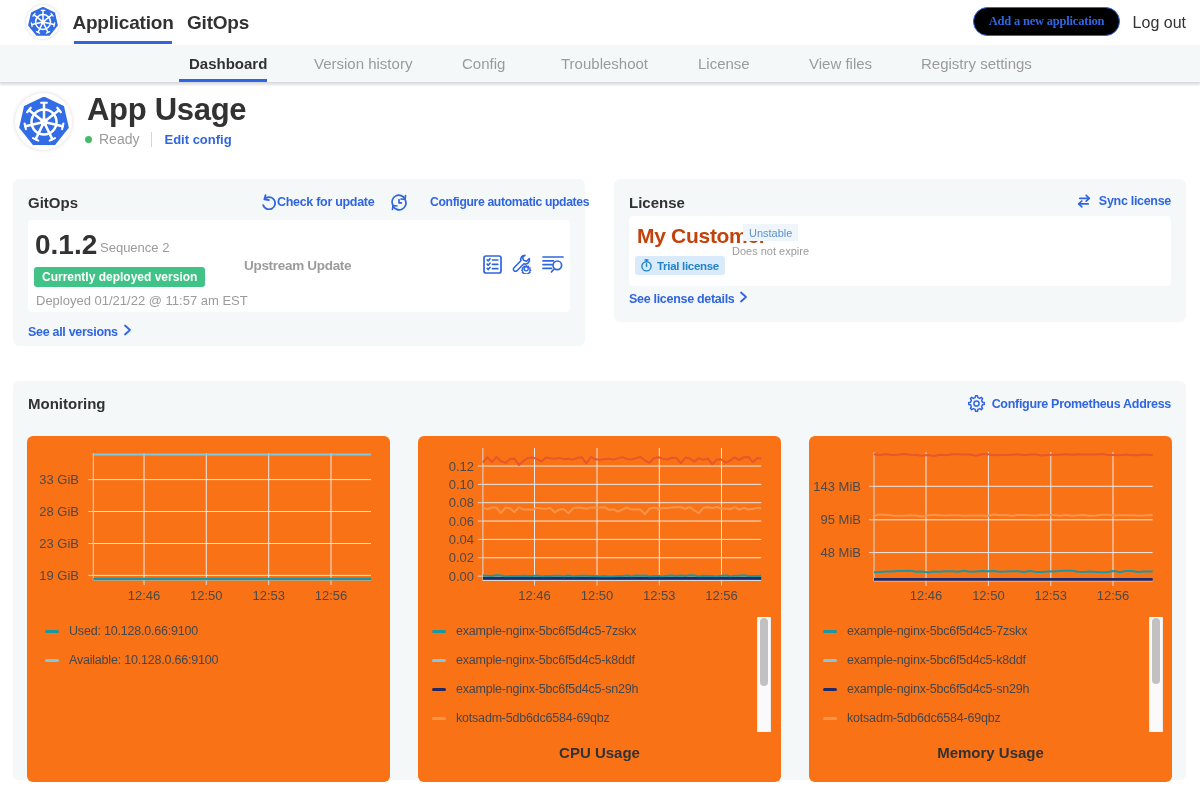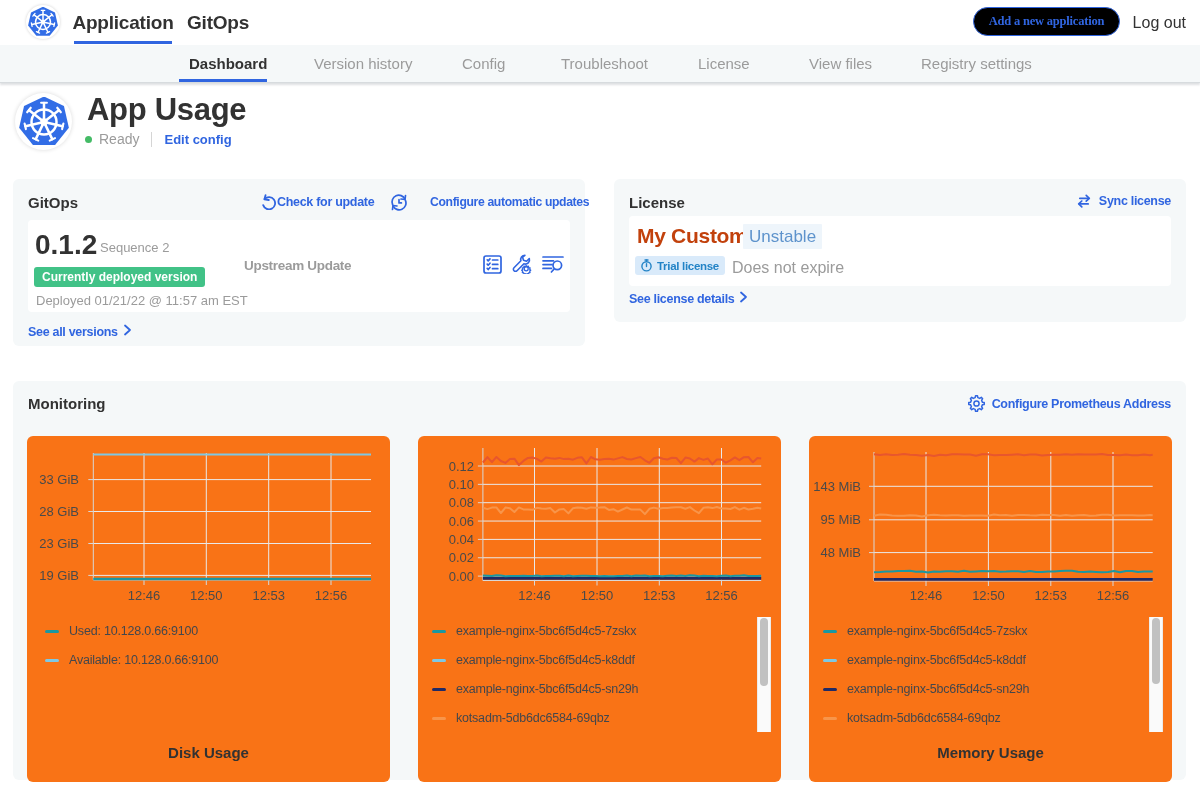--- a/index.html
+++ b/index.html
@@ -29,21 +29,21 @@
   .dot { width:7px; height:7px; border-radius:50%; background:#44bb66; margin-right:7px; }
   .sep { width:1px; height:15px; background:#d5d5d5; margin:0 12px; }
   .editcfg { color:#3065e0; font-size:13px; font-weight:700; }
   
   .card { position:absolute; background:#f5f8f9; border-radius:6px; }
   .cardtitle { font-size:15px; font-weight:700; color:#323232; }
   .whitebox { position:absolute; background:#fff; border-radius:4px; }
   .link-sm { font-size:12.5px; font-weight:700; color:#3065e0; display:flex; align-items:center; white-space:nowrap; letter-spacing:-0.3px; }
   .pill-green { display:inline-block; background:#41c287; color:#fff; font-size:12px; font-weight:700; border-radius:3px;
      padding:3px 8px; }
-  .pill-blue-lt { display:inline-block; background:#eef5fb; color:#5e93cc; font-size:17px; font-weight:500; border-radius:1px; padding:2.5px 6px; }
+  .pill-blue-lt { display:inline-block; background:#eef5fb; color:#5e93cc; font-size:11px; font-weight:500; border-radius:1px; padding:2.5px 6px; }
   .pill-trial { display:inline-flex; align-items:center; background:#d9eafa; color:#2383c6; font-size:11.5px; font-weight:700; letter-spacing:-0.3px; border-radius:3px; padding:3px 6px 3px 5px; }
   .graytxt { color:#9b9b9b; }
   
   .chartcard { position:absolute; background:#f97316; border-radius:6px; top:436px; height:346px; width:363px; }
   .charttitle { position:absolute; left:0; right:0; top:308px; text-align:center; font-size:15px; font-weight:700; color:#323232; }
   .legendrow { position:absolute; height:16px; display:flex; align-items:center; font-size:12.5px; letter-spacing:-0.2px; color:#44474c; }
   .dash { display:inline-block; width:14px; height:3px; border-radius:1.5px; margin-right:10px; }
   .sbtrack { position:absolute; width:14px; background:#fafafa; border-left:1px solid #ebebeb; border-right:1px solid #ebebeb; }
   .sbthumb { position:absolute; width:8px; border-radius:4px; background:#c1c1c1; }
   svg text { font-family:"Liberation Sans", sans-serif; }
@@ -191,21 +191,21 @@
     <span class="abs pill-blue-lt" style="left:114px; top:8px;">Unstable</span>
     <span class="abs pill-trial" style="left:6px; top:40px;">
         <svg width="13" height="13" viewBox="0 0 13 13" fill="none" stroke="#2383c6" stroke-width="1.4" stroke-linecap="round">
           <circle cx="6.5" cy="7.3" r="4.6"></circle>
           <path d="M6.5 4.8 L6.5 7.5"></path>
           <path d="M5 1 L8 1"></path>
           <path d="M6.5 1 L6.5 2.4"></path>
         </svg>
         <span style="margin-left:4px;">Trial license</span>
       </span>
-    <span class="abs graytxt" style="left:103px; top:43px; font-size:16px;">Does not expire</span>
+    <span class="abs graytxt" style="left:103px; top:29px; font-size:11px;">Does not expire</span>
   </div>
   <div class="abs link-sm" style="left:15px; top:112px;">See license details<span style="margin-left:5px;"><svg width="9" height="12" viewBox="0 0 9 12" fill="none" stroke="#3065e0" stroke-width="1.8" stroke-linecap="round" stroke-linejoin="round">
           <path d="M2 1.5 L7 6 L2 10.5"></path>
         </svg></span></div>
 </div>
 
 <div class="card" style="left:13px; top:381px; width:1173px; height:399px;">
   <div class="abs" style="left:15px; top:14px; font-size:15px; font-weight:700; color:#323232;">Monitoring</div>
   <div class="abs link-sm" style="right:15px; top:14px;">
       <svg width="17" height="17" viewBox="0 0 17 17" fill="none" stroke="#3065e0" stroke-width="1.5" stroke-linejoin="round">
@@ -242,21 +242,20 @@
       <text x="179.3" y="163.5" font-size="13" fill="#4a4a4a" text-anchor="middle">12:50</text>
       <line x1="241.7" y1="144" x2="241.7" y2="149" stroke="#d8d8d8" stroke-width="1"></line>
       <text x="241.7" y="163.5" font-size="13" fill="#4a4a4a" text-anchor="middle">12:53</text>
       <line x1="304" y1="144" x2="304" y2="149" stroke="#d8d8d8" stroke-width="1"></line>
       <text x="304" y="163.5" font-size="13" fill="#4a4a4a" text-anchor="middle">12:56</text>
       <polyline points="66.3,18.4 344,18.4" fill="none" stroke="#7ec8e4" stroke-width="2" stroke-linejoin="round"></polyline>
       <polyline points="66.3,143 344,143" fill="none" stroke="#1b97a1" stroke-width="2.4" stroke-linejoin="round"></polyline>
     </svg>
   <div class="legendrow" style="left:18px; top:187px;"><span class="dash" style="background:#1b97a1;"></span>Used: 10.128.0.66:9100</div>
   <div class="legendrow" style="left:18px; top:216px;"><span class="dash" style="background:#7ec8e4;"></span>Available: 10.128.0.66:9100</div>
-  <div class="charttitle">Disk Usage</div>
 </div>
 <div class="chartcard" style="left:418px;">
     <svg class="abs" style="left:0;top:0;" width="362" height="170" viewBox="0 0 362 170">
       <line x1="64.9" y1="30" x2="343.2" y2="30" stroke="#e9e9e9" stroke-width="1"></line>
       <line x1="64.9" y1="48.35" x2="343.2" y2="48.35" stroke="#e9e9e9" stroke-width="1"></line>
       <line x1="64.9" y1="66.7" x2="343.2" y2="66.7" stroke="#e9e9e9" stroke-width="1"></line>
       <line x1="64.9" y1="85.05" x2="343.2" y2="85.05" stroke="#e9e9e9" stroke-width="1"></line>
       <line x1="64.9" y1="103.4" x2="343.2" y2="103.4" stroke="#e9e9e9" stroke-width="1"></line>
       <line x1="64.9" y1="121.75" x2="343.2" y2="121.75" stroke="#e9e9e9" stroke-width="1"></line>
       <line x1="64.9" y1="140.1" x2="343.2" y2="140.1" stroke="#e9e9e9" stroke-width="1"></line>
@@ -293,20 +292,21 @@
       <polyline points="64.9,71.8 69.4,73.1 73.9,71.6 78.4,71.4 82.9,77.0 87.4,71.6 91.9,72.3 96.4,76.0 100.9,71.4 105.4,73.4 109.9,73.5 114.4,73.8 118.9,71.8 123.4,72.5 127.9,72.7 132.4,72.1 136.9,76.5 141.4,73.4 145.9,73.1 150.4,77.4 154.9,72.3 159.4,71.6 163.9,71.8 168.4,72.8 172.9,71.4 177.4,71.7 181.9,71.6 186.4,71.2 190.9,73.9 195.4,73.2 199.9,75.6 204.4,73.5 208.9,71.5 213.4,73.6 217.9,73.4 222.4,73.6 226.9,78.1 231.4,72.8 235.9,71.6 240.4,72.7 244.9,72.1 249.4,72.0 253.9,71.5 258.4,71.3 262.9,71.2 267.4,72.7 271.9,71.1 276.4,74.5 280.9,77.2 285.4,71.8 289.9,71.2 294.4,72.1 298.9,71.0 303.4,72.5 307.9,72.6 312.4,73.0 316.9,71.1 321.4,73.7 325.9,71.8 330.4,73.5 334.9,72.8 339.4,71.7 343.2,72.5" fill="none" stroke="#f8954a" stroke-width="2" stroke-linejoin="round"></polyline>
       <polyline points="64.9,26.5 69.4,21.1 73.9,26.2 78.4,21.0 82.9,25.0 87.4,26.9 91.9,22.9 96.4,22.7 100.9,29.1 105.4,24.9 109.9,21.9 114.4,21.5 118.9,22.9 123.4,25.6 127.9,21.6 132.4,22.3 136.9,22.8 141.4,21.9 145.9,23.1 150.4,22.7 154.9,23.7 159.4,21.8 163.9,21.3 168.4,27.4 172.9,21.0 177.4,23.3 181.9,23.7 186.4,23.1 190.9,22.8 195.4,23.6 199.9,22.4 204.4,21.1 208.9,23.0 213.4,23.5 217.9,22.1 222.4,21.0 226.9,24.3 231.4,26.8 235.9,22.2 240.4,21.2 244.9,22.7 249.4,23.5 253.9,21.8 258.4,22.0 262.9,27.2 267.4,21.6 271.9,22.5 276.4,25.6 280.9,22.1 285.4,23.9 289.9,22.5 294.4,28.3 298.9,23.4 303.4,23.5 307.9,26.7 312.4,24.4 316.9,21.4 321.4,24.2 325.9,21.2 330.4,21.0 334.9,26.3 339.4,22.0 343.2,22.5" fill="none" stroke="#e8562d" stroke-width="2" stroke-linejoin="round"></polyline>
     </svg>
   <div class="legendrow" style="left:14px; top:187px;"><span class="dash" style="background:#1b97a1;"></span>example-nginx-5bc6f5d4c5-7zskx</div>
   <div class="legendrow" style="left:14px; top:216px;"><span class="dash" style="background:#7ec8e4;"></span>example-nginx-5bc6f5d4c5-k8ddf</div>
   <div class="legendrow" style="left:14px; top:245px;"><span class="dash" style="background:#202a66;"></span>example-nginx-5bc6f5d4c5-sn29h</div>
   <div class="legendrow" style="left:14px; top:274px;"><span class="dash" style="background:#f8954a;"></span>kotsadm-5db6dc6584-69qbz</div>
   <div class="sbtrack" style="left:339px; top:181px; height:115px;">
       <div class="sbthumb" style="left:2px; top:1px; height:68px;"></div>
     </div>
+  <div class="charttitle">CPU Usage</div>
 </div>
 <div class="chartcard" style="left:809px;">
     <svg class="abs" style="left:0;top:0;" width="363" height="170" viewBox="0 0 363 170">
       <line x1="65" y1="50.3" x2="343.7" y2="50.3" stroke="#e9e9e9" stroke-width="1"></line>
       <line x1="65" y1="83.8" x2="343.7" y2="83.8" stroke="#e9e9e9" stroke-width="1"></line>
       <line x1="65" y1="116.6" x2="343.7" y2="116.6" stroke="#e9e9e9" stroke-width="1"></line>
       <line x1="117" y1="16" x2="117" y2="145" stroke="#e9e9e9" stroke-width="1"></line>
       <line x1="179.4" y1="16" x2="179.4" y2="145" stroke="#e9e9e9" stroke-width="1"></line>
       <line x1="241.8" y1="16" x2="241.8" y2="145" stroke="#e9e9e9" stroke-width="1"></line>
       <line x1="304" y1="16" x2="304" y2="145" stroke="#e9e9e9" stroke-width="1"></line>

